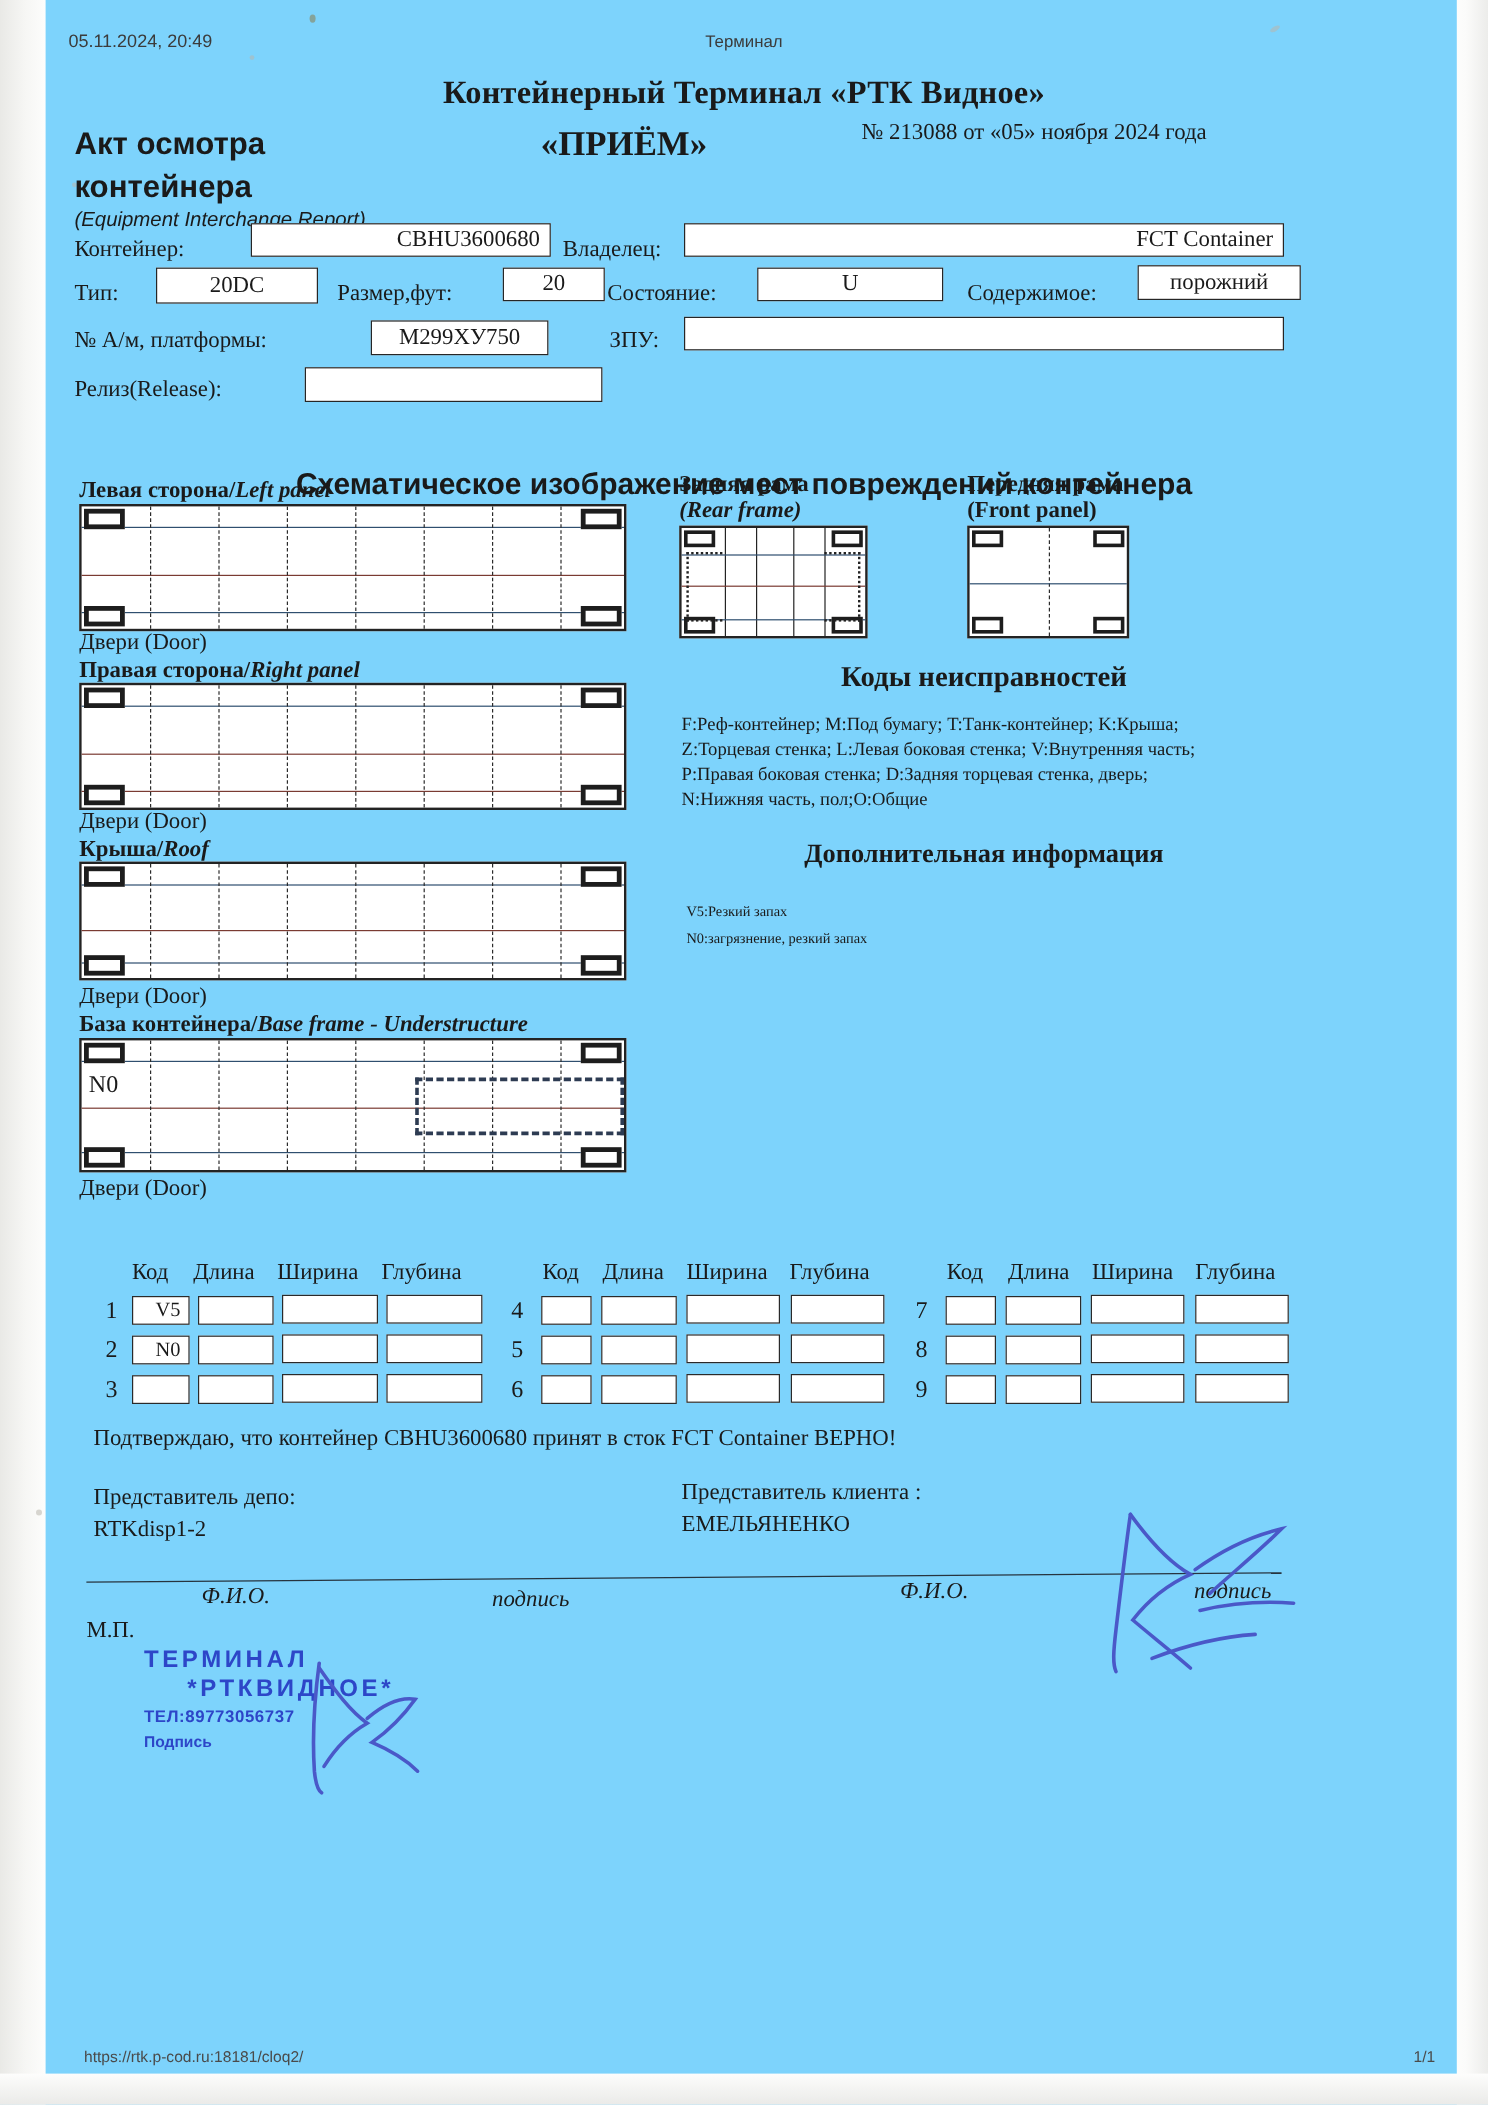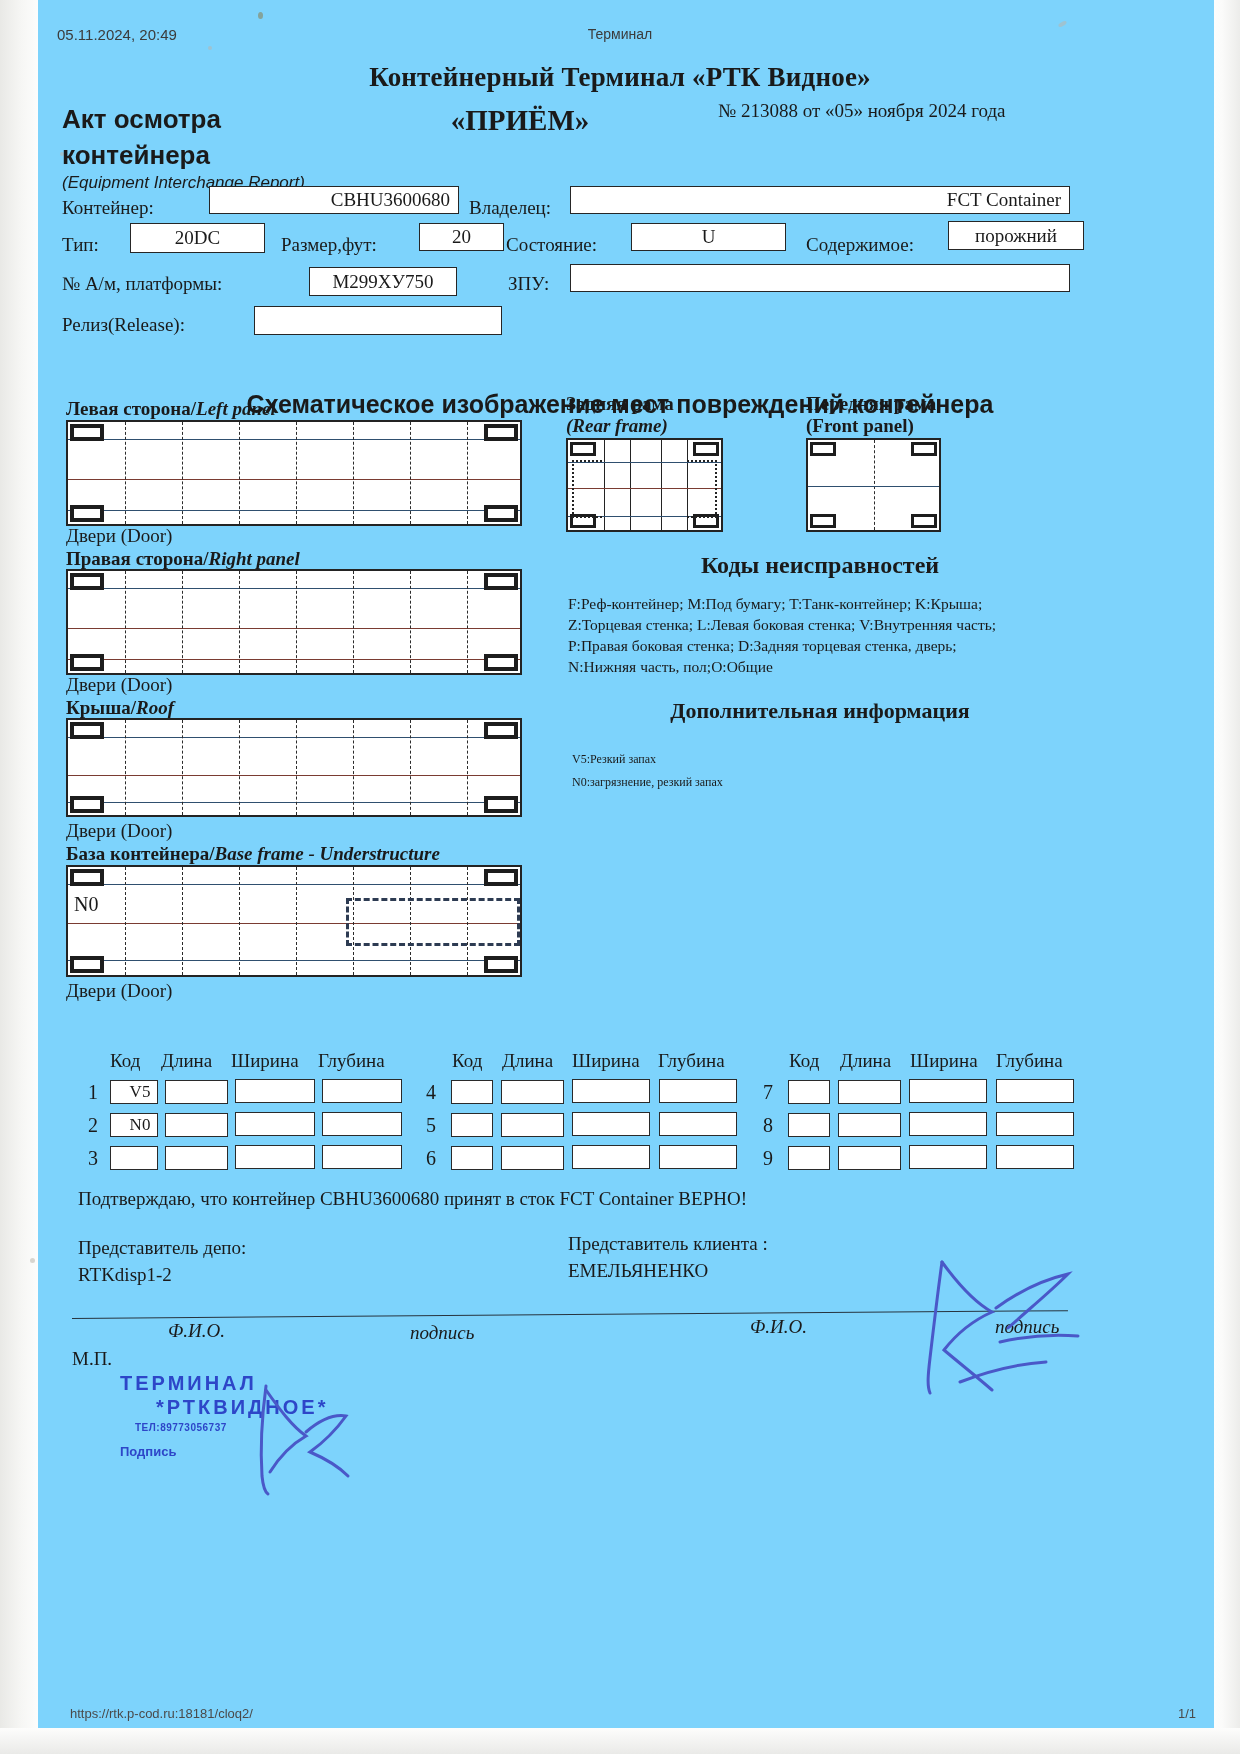--- a/index.html
+++ b/index.html
@@ -73,21 +73,21 @@
   .sig-rule{position:absolute;left:72px;top:1318px;width:996px;height:0;border-top:1.7px solid #27343f;transform:rotate(-0.45deg);transform-origin:left center;}
   .fio1{position:absolute;left:168px;top:1320px;font-size:19px;font-style:italic;}
   .sign1{position:absolute;left:410px;top:1322px;font-size:19px;font-style:italic;}
   .fio2{position:absolute;left:750px;top:1316px;font-size:19px;font-style:italic;}
   .sign2{position:absolute;left:995px;top:1316px;font-size:19px;font-style:italic;}
   .mp{position:absolute;left:72px;top:1348px;font-size:19px;}
 
   .stamp{position:absolute;left:120px;top:1372px;color:#2d46c8;font-family:"Liberation Sans",sans-serif;}
   .st1{position:absolute;left:0;top:0;font-size:20px;font-weight:bold;letter-spacing:3px;}
   .st2{position:absolute;left:36px;top:24px;font-size:20px;font-weight:bold;letter-spacing:3px;}
-  .st3{position:absolute;left:0;top:50px;font-size:10px;font-weight:bold;letter-spacing:.5px;margin-left:15px;}
+  .st3{position:absolute;left:0;top:50px;font-size:14px;font-weight:bold;letter-spacing:.5px;}
   .st4{position:absolute;left:0;top:72px;font-size:13px;font-weight:bold;}
 
   .ink{position:absolute;pointer-events:none;}
   .speck{position:absolute;background:#b9b6ad;border-radius:50%;opacity:.55;}
 </style>
 </head>
 <body>
 
 <div class="page">
   <div class="paper-edge-l"></div>

